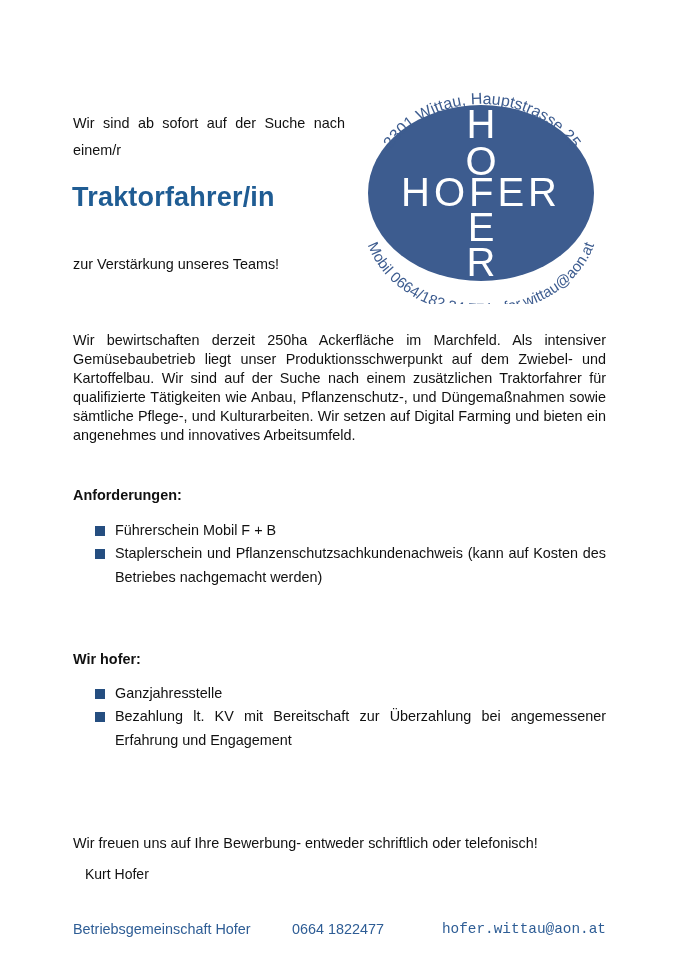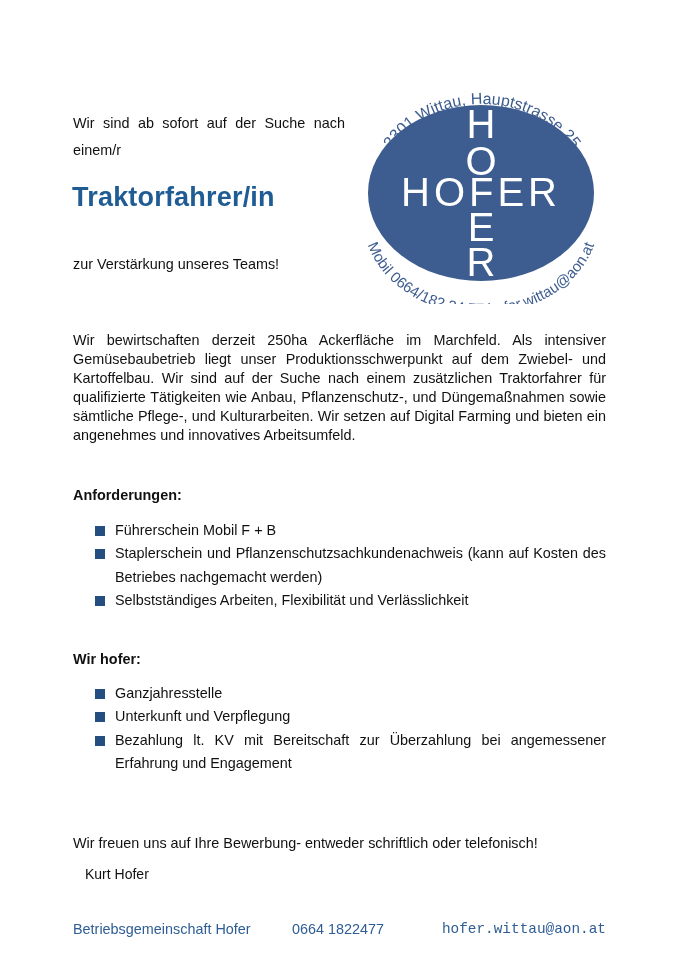--- a/index.html
+++ b/index.html
@@ -139,27 +139,25 @@
       <text x="128" y="198" text-anchor="middle" font-family="Liberation Sans, sans-serif" font-size="40" fill="#ffffff">R</text>
     </svg>
   </div>
 
   <div class="abs para">Wir bewirtschaften derzeit 250ha Ackerfläche im Marchfeld. Als intensiver Gemüsebaubetrieb liegt unser Produktionsschwerpunkt auf dem Zwiebel- und Kartoffelbau. Wir sind auf der Suche nach einem zusätzlichen Traktorfahrer für qualifizierte Tätigkeiten wie Anbau, Pflanzenschutz-, und Düngemaßnahmen sowie sämtliche Pflege-, und Kulturarbeiten. Wir setzen auf Digital Farming und bieten ein angenehmes und innovatives Arbeitsumfeld.</div>
 
   <div class="abs section-label" style="top:487px;">Anforderungen:</div>
   <ul class="bullets" style="top:519px;">
     <li><span class="bullet"></span><span>Führerschein Mobil F + B</span></li>
     <li><span class="bullet"></span><span>Staplerschein und Pflanzenschutzsachkundenachweis (kann auf Kosten des Betriebes nachgemacht werden)</span></li>
-    <li><span class="bullet"></span><span>Selbstständiges Arbeiten, Flexibilität und Verlässlichkeit</span></li>
   </ul>
 
   <div class="abs section-label" style="top:651px;">Wir hofer:</div>
   <ul class="bullets" style="top:682px;">
     <li><span class="bullet"></span><span>Ganzjahresstelle</span></li>
-    <li><span class="bullet"></span><span>Unterkunft und Verpflegung</span></li>
     <li><span class="bullet"></span><span>Bezahlung lt. KV mit Bereitschaft zur Überzahlung bei angemessener Erfahrung und Engagement</span></li>
   </ul>
 
   <div class="abs closing">Wir freuen uns auf Ihre Bewerbung- entweder schriftlich oder telefonisch!</div>
   <div class="abs signature">Kurt Hofer</div>
 
   <div class="abs footer">
     <span class="company">Betriebsgemeinschaft Hofer</span>
     <span class="phone">0664 1822477</span>
     <span class="email">hofer.wittau@aon.at</span>

